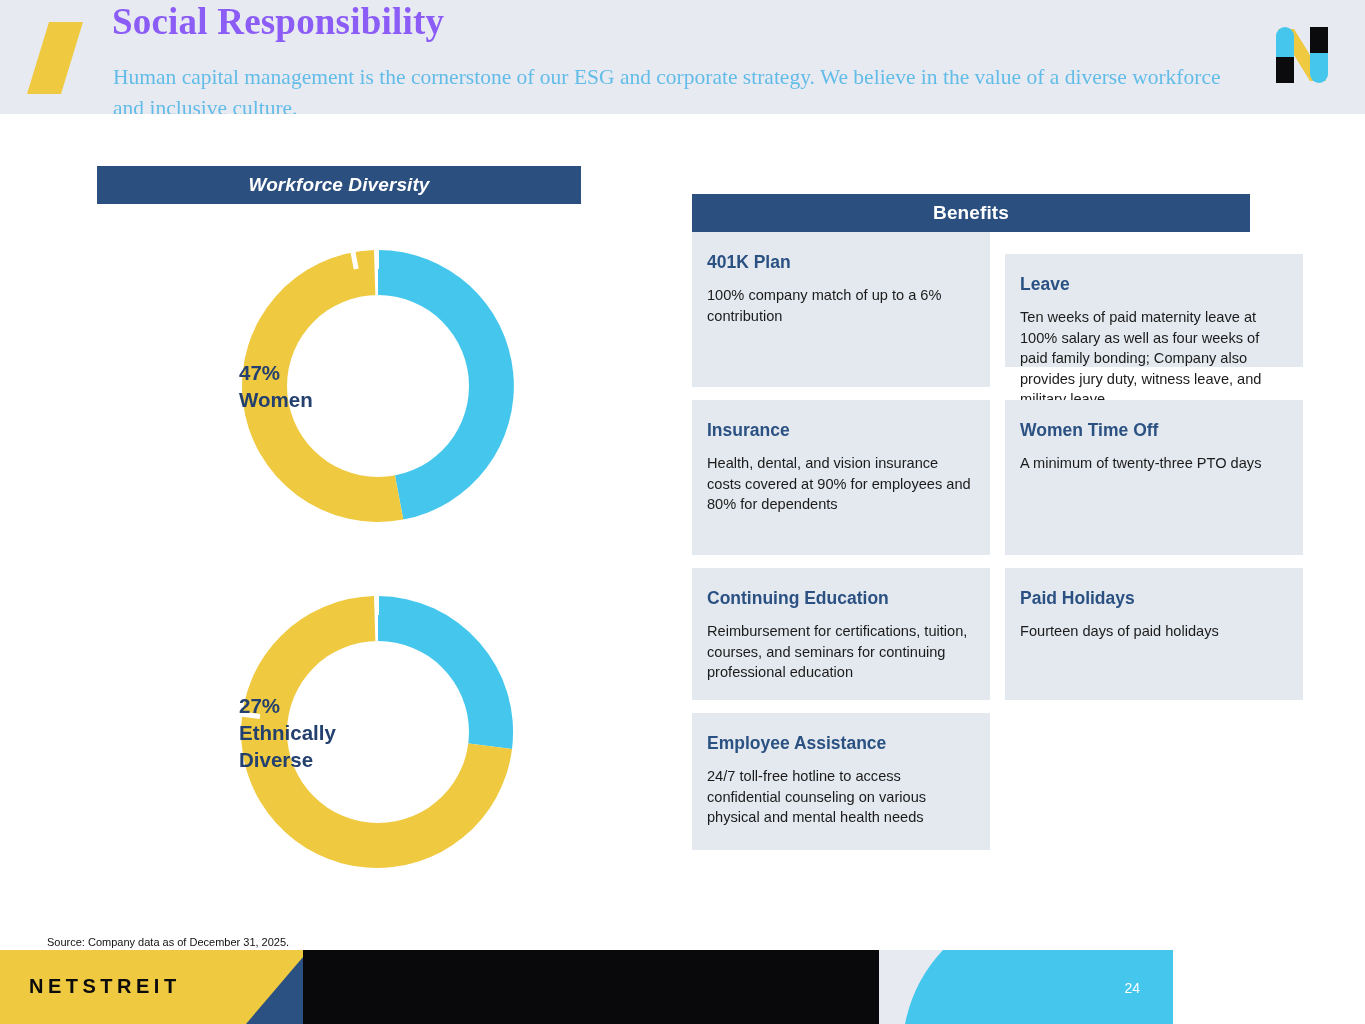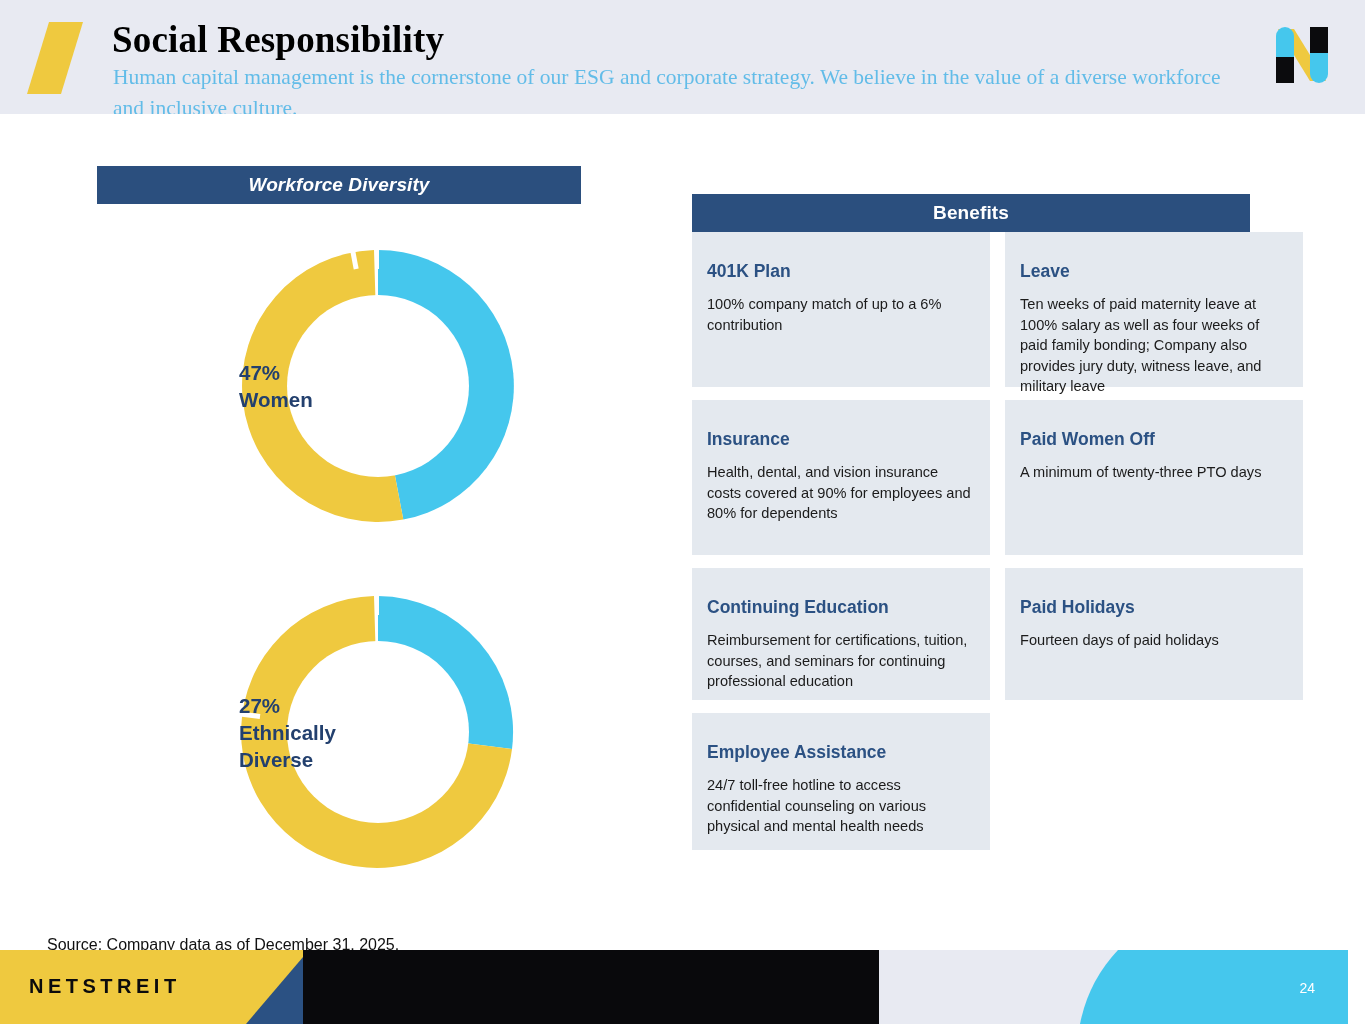--- a/index.html
+++ b/index.html
@@ -26,26 +26,26 @@
   }
   .header-accent {
     position: absolute;
     left: 38px; top: 22px;
     width: 34px; height: 72px;
     background: #efc93f;
     transform: skewX(-17deg);
   }
   .header-title {
     position: absolute;
-    left: 112px; top: 20px;
+    left: 112px; top: 2px;
     font-family: "Liberation Serif", serif;
     font-weight: bold;
     font-size: 37px;
     letter-spacing: .2px;
-    color: #000000;
+    color: #8b5cf6;
     line-height: 1.1;
     white-space: nowrap;
   }
   .header-subtitle {
     position: absolute;
     left: 113px; top: 62px;
     width: 1120px;
     font-family: "Liberation Serif", serif;
     font-size: 21.5px;
     line-height: 31px;
@@ -104,57 +104,57 @@
     left: 692px; top: 232px;
     width: 611px;
     display: grid;
     grid-template-columns: 298px 298px;
     grid-auto-rows: auto;
     column-gap: 15px;
     row-gap: 13px;
   }
   .card {
     background: #e4e9ef;
-    padding: 29px 16px 18px 15px;
+    padding: 20px 16px 18px 15px;
     box-sizing: border-box;
   }
   .card-title {
     color: #2b5183;
     font-size: 17.5px;
     font-weight: bold;
     margin: 0 0 13px 0;
     line-height: 20px;
   }
   .card-body {
     color: #1b1b1b;
     font-size: 14.6px;
     line-height: 20.5px;
   }
   
   .c-401k      { grid-column: 1; grid-row: 1; height: 155px; }
-  .c-leave     { grid-column: 2; grid-row: 1; height: 155px; }
+  .c-leave     { grid-column: 2; grid-row: 1; height: 113px; margin-top: 22px; }
   .c-insurance { grid-column: 1; grid-row: 2; height: 155px; }
   .c-pto       { grid-column: 2; grid-row: 2; height: 155px; }
   .c-edu       { grid-column: 1; grid-row: 3; height: 132px; }
   .c-holidays  { grid-column: 2; grid-row: 3; height: 132px; }
   .c-eap       { grid-column: 1; grid-row: 4; height: 137px; }
 
   
   .source {
     position: absolute;
     left: 47px; top: 936px;
-    font-size: 16px;
+    font-size: 11px;
     color: #111111;
   }
 
   
   .footer {
     position: absolute;
     left: 0; top: 950px;
-    width: 1348px; height: 74px;
+    width: 1173px; height: 74px;
     overflow: hidden;
     background: #e8eaf2;
   }
   .footer-yellow {
     position: absolute;
     left: 0; top: 0;
     width: 232px; height: 74px;
     background: #efc93f;
   }
   .footer-blue-wedge {
@@ -259,21 +259,21 @@
     <div class="card-title">Leave</div>
     <div class="card-body">Ten weeks of paid maternity leave at 100% salary as well as four weeks of paid family bonding; Company also provides jury duty, witness leave, and military leave</div>
   </div>
 
   <div class="card c-insurance">
     <div class="card-title">Insurance</div>
     <div class="card-body">Health, dental, and vision insurance costs covered at 90% for employees and 80% for dependents</div>
   </div>
 
   <div class="card c-pto">
-    <div class="card-title">Paid Women Off</div>
+    <div class="card-title">Women Time Off</div>
     <div class="card-body">A minimum of twenty-three PTO days</div>
   </div>
 
   <div class="card c-edu">
     <div class="card-title">Continuing Education</div>
     <div class="card-body">Reimbursement for certifications, tuition, courses, and seminars for continuing professional education</div>
   </div>
 
   <div class="card c-holidays">
     <div class="card-title">Paid Holidays</div>

